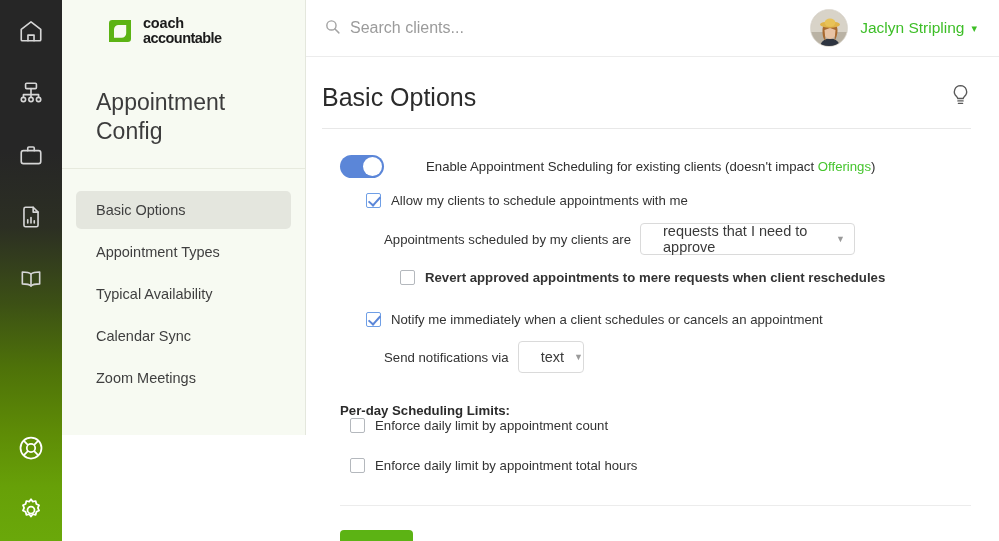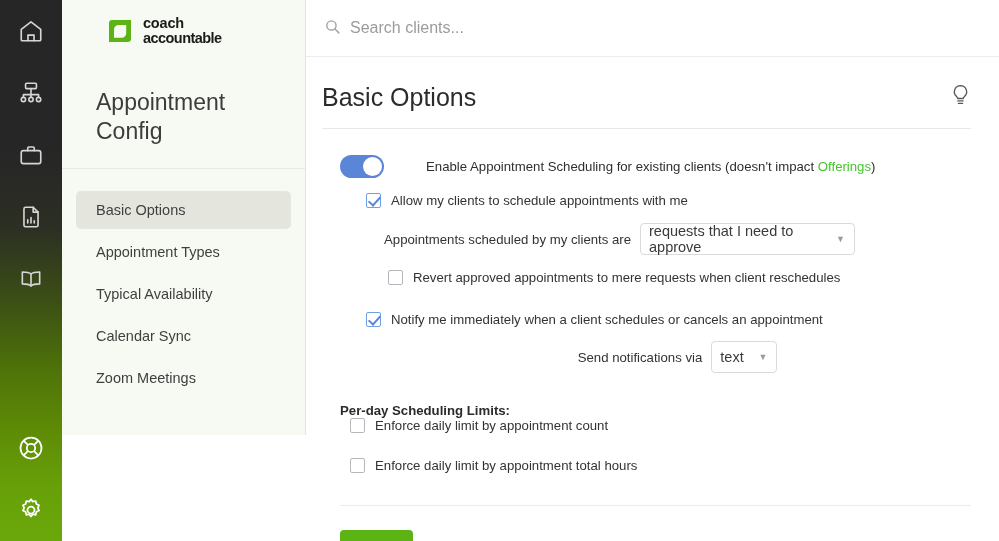--- a/index.html
+++ b/index.html
@@ -120,32 +120,32 @@
   .cb.checked::after {
     content: ""; position: absolute; left: 4px; top: 0px;
     width: 5px; height: 10px; border: solid #5b86d8;
     border-width: 0 2px 2px 0; transform: rotate(42deg);
   }
   .cb-label { margin-left: 10px; color: #333; }
 
   .r-toggle { margin-top: 4px; gap: 24px; }
   .r-allow  { margin-top: 15px; margin-left: 26px; }
   .r-sched  { margin-top: 15px; margin-left: 44px; }
-  .r-revert { margin-top: 15px; margin-left: 48px; }
+  .r-revert { margin-top: 15px; margin-left: 60px; font-weight: bold; }
   .r-notify { margin-top: 27px; margin-left: 26px; }
-  .r-send   { margin-top: 14px; margin-left: 44px; justify-content: center; }
+  .r-send   { margin-top: 14px; margin-left: 44px; }
   .r-perday { margin-top: 30px; margin-left: 0px; font-weight: bold; color: #2b2b2b; font-size: 13.2px; }
   .r-count  { margin-left: 10px; }
   .r-hours  { margin-top: 25px; margin-left: 10px; }
 
   .inline-label { color: #333; }
   .select {
     display: inline-flex; align-items: center; justify-content: space-between;
     border: 1px solid #dadada; border-radius: 4px; background: #fff;
-    height: 32px; padding: 0 9px 0 8px; margin-left: 9px; cursor: pointer;
+    height: 32px; padding: 0 9px 0 22px; margin-left: 9px; cursor: pointer;
     font-size: 14.5px; color: #3a3a3a;
   }
   .select .arrow {
     margin-left: 14px; color: #9a9a9a; font-size: 9px; line-height: 1;
   }
   .select.sel-approve { width: 215px; }
   .select.sel-text { width: 66px; }
   .select.sel-text .arrow { margin-left: 10px; }
 
   .savebar { border-top: 1px solid #ececec; margin-top: 32px; padding-top: 24px; }
@@ -257,20 +257,35 @@
     <header class="topbar">
       <div class="search">
         <span>
           <svg width="17" height="17" viewBox="0 0 24 24" fill="none" stroke="#a3a3a3" stroke-width="2" stroke-linecap="round">
             <circle cx="10.5" cy="10.5" r="6.5"></circle>
               <path d="M15.5 15.5L21 21"></path>
           </svg>
         </span>
         <input type="text" placeholder="Search clients..." style="">
       </div>
+      <div class="user">
+        <span class="avatar">
+          <svg width="38" height="38" viewBox="0 0 38 38">
+            <rect width="38" height="38" fill="#d8d3c8"></rect>
+            <rect y="22" width="38" height="16" fill="#b9b2a4"></rect>
+            <path d="M9 38c0-6 4.5-9.5 10-9.5S29 32 29 38z" fill="#2d3440"></path>
+            <ellipse cx="19" cy="22" rx="6.2" ry="7" fill="#e8c3a4"></ellipse>
+            <path d="M11.5 20c0-5 3.3-8 7.5-8s7.5 3 7.5 8c0 5-1.5 9-3 10.5l1-10.5-5.5-2-5.5 2 1 10.5C12 29 11.5 25 11.5 20z" fill="#a8692f"></path>
+            <ellipse cx="19" cy="14.6" rx="10" ry="3.2" fill="#e0b44a"></ellipse>
+            <ellipse cx="19" cy="12.6" rx="5.4" ry="4.2" fill="#e8c257"></ellipse>
+          </svg>
+        </span>
+        <span class="username">Jaclyn Stripling</span>
+        <span class="caret">▾</span>
+      </div>
     </header>
 
     <div class="page">
 
       <div class="pagehead">
         <h2 class="pagetitle">Basic Options</h2>
         <span>
           <svg width="21" height="25" viewBox="0 0 24 28" fill="none" stroke="#595959" stroke-width="1.5" stroke-linecap="round">
             <path d="M12 2.8a7 7 0 0 0-4.3 12.5c.7.6 1.1 1.3 1.2 2.1h6.2c.1-.8.5-1.5 1.2-2.1A7 7 0 0 0 12 2.8z"></path>
             <path d="M9 20.2h6M9.6 23h4.8"></path>

